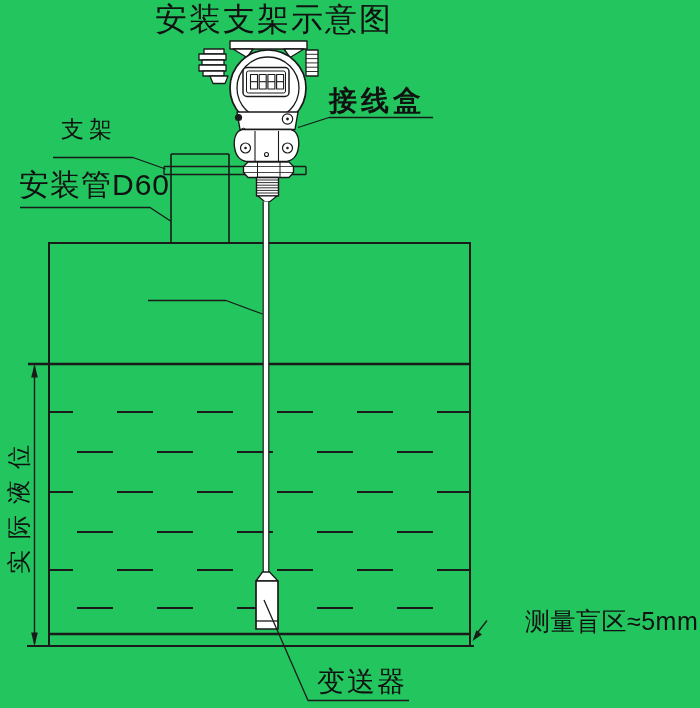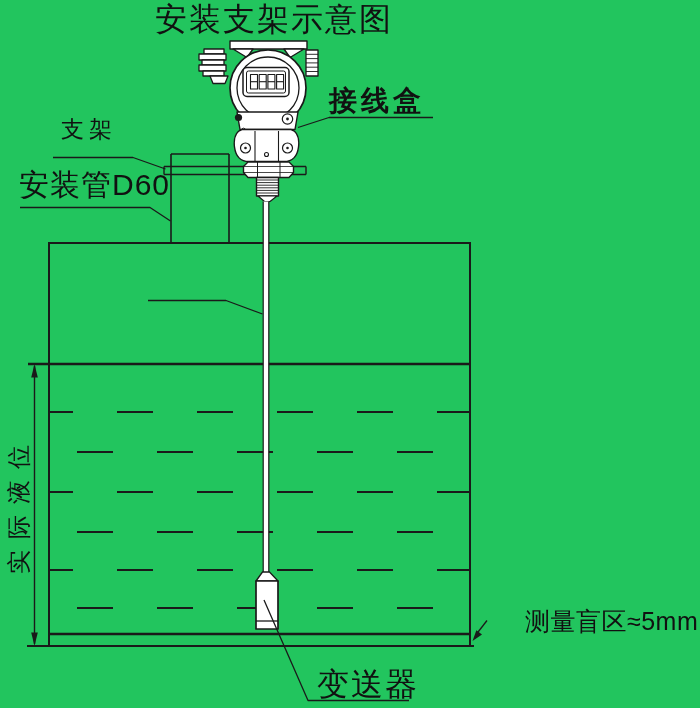--- a/index.html
+++ b/index.html
@@ -16,21 +16,21 @@
   .lbl-title{left:155px;top:1px;font-size:32px;letter-spacing:2px;}
   .lbl-junction{left:329px;top:85px;font-size:28px;letter-spacing:4px;font-weight:bold;}
   .lbl-bracket{left:61px;top:116px;font-size:23px;letter-spacing:5px;}
   .lbl-pipe{left:19px;top:168px;font-size:30px;letter-spacing:1px;}
   .lbl-aircable{left:109px;top:263px;font-size:24px;letter-spacing:5px;}
   .lbl-level{
     left:-66px;top:489px;width:172px;height:30px;text-align:center;
     font-size:24px;letter-spacing:11px;transform:rotate(-90deg);
   }
   .lbl-blindzone{left:489px;top:607px;font-size:25px;letter-spacing:0.5px;margin-left:36px;}
-  .lbl-transmitter{left:317px;top:666px;font-size:32px;letter-spacing:2px;}
+  .lbl-transmitter{left:317px;top:666px;font-size:28px;letter-spacing:2px;}
 </style>
 </head>
 <body>
 
 <div id="stage">
 
   <svg id="lineart" viewBox="0 0 700 708" xmlns="http://www.w3.org/2000/svg" stroke="#1a1a1a" fill="none" stroke-linecap="butt" stroke-linejoin="round">
 
     <g stroke-width="1.6">
       <line x1="171" y1="154" x2="229" y2="154"></line>

